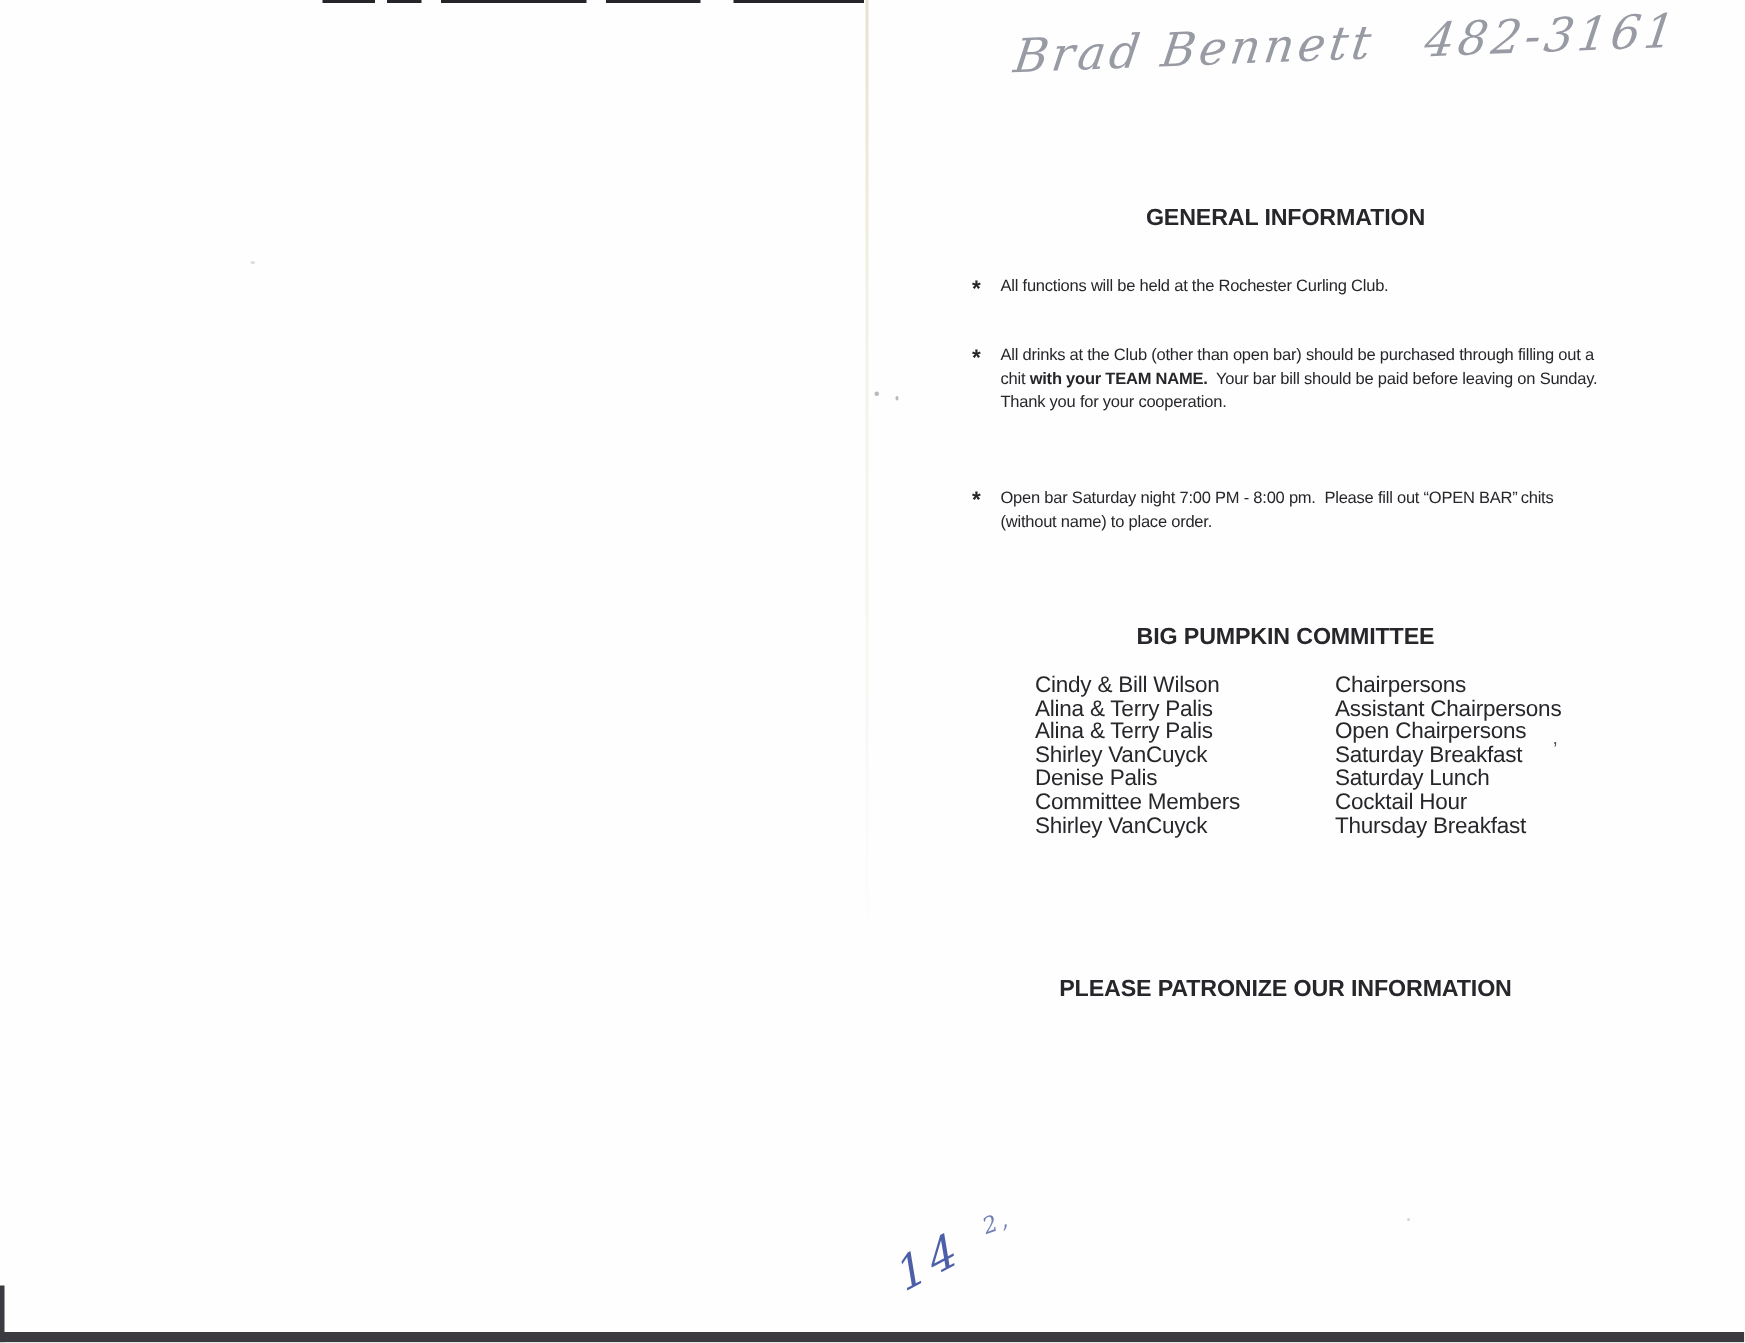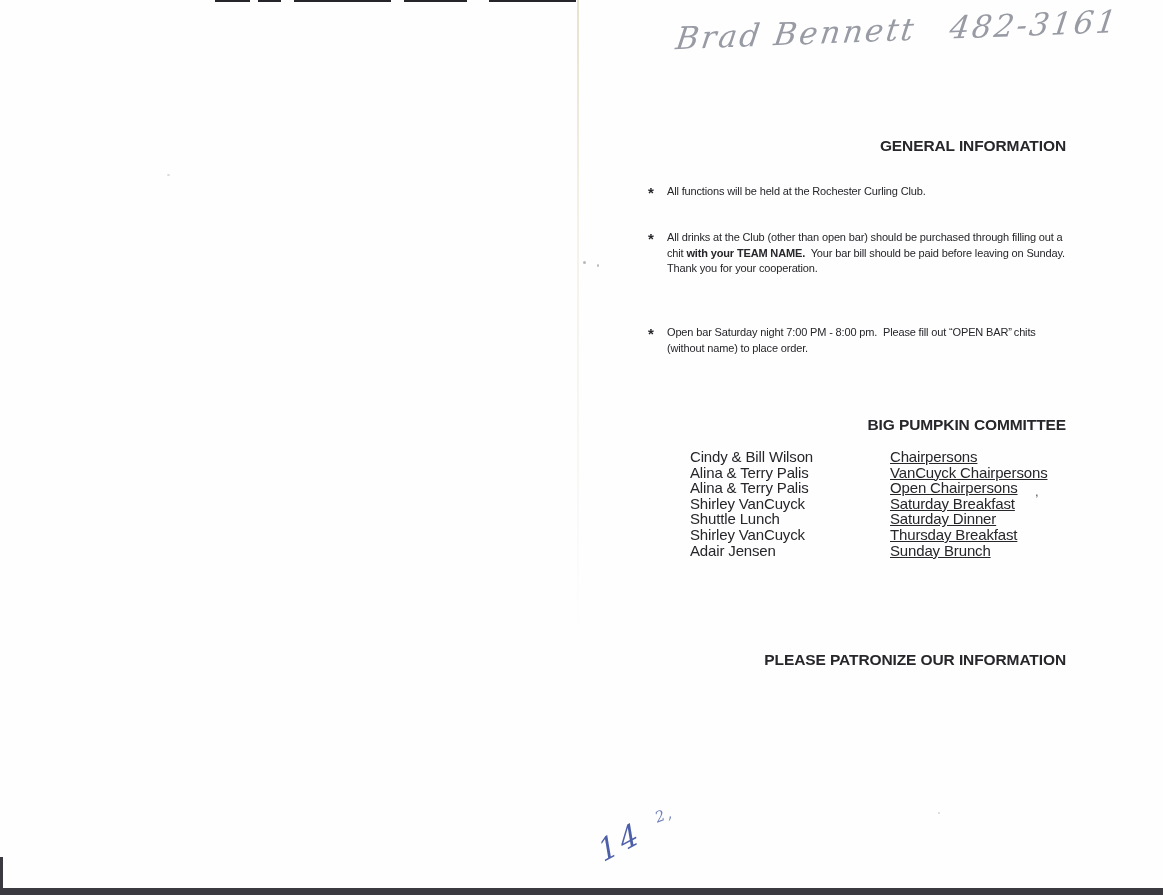--- a/index.html
+++ b/index.html
@@ -97,21 +97,21 @@
   
   .content {
     position: absolute;
     left: 648px;
     top: 0;
     width: 418px;
   }
   .heading {
     position: absolute;
     width: 418px;
-    text-align: right;
+    text-align: center;
     font-weight: 700;
     font-size: 15.5px;
     letter-spacing: -0.1px;
     white-space: nowrap;
   }
   .h-general   { top: 137px; }
   .h-committee { top: 416px; }
   .h-footer    { top: 651px; }
   .bullet {
     position: absolute;
@@ -154,21 +154,20 @@
   }
   .c-name {
     position: absolute;
     left: 42px;
     white-space: nowrap;
   }
   .c-role {
     position: absolute;
     left: 242px;
     white-space: nowrap;
-    text-decoration: underline;
   }
   .stray-comma {
     position: absolute;
     left: 1035px;
     top: 484px;
     font-size: 13px;
     color: #55555c;
   }
 </style>
 </head>
@@ -221,42 +220,42 @@
     <div class="heading h-footer">PLEASE PATRONIZE OUR INFORMATION</div>
   </div>
 
   <div class="committee-rows">
     <div class="c-row">
       <span class="c-name">Cindy &amp; Bill Wilson</span>
       <span class="c-role">Chairpersons</span>
     </div>
     <div class="c-row">
       <span class="c-name">Alina &amp; Terry Palis</span>
-      <span class="c-role">VanCuyck Chairpersons</span>
+      <span class="c-role">Assistant Chairpersons</span>
     </div>
     <div class="c-row">
       <span class="c-name">Alina &amp; Terry Palis</span>
       <span class="c-role">Open Chairpersons</span>
     </div>
     <div class="c-row">
       <span class="c-name">Shirley VanCuyck</span>
       <span class="c-role">Saturday Breakfast</span>
     </div>
     <div class="c-row">
-      <span class="c-name">Shuttle Lunch</span>
-      <span class="c-role">Saturday Dinner</span>
+      <span class="c-name">Denise Palis</span>
+      <span class="c-role">Saturday Lunch</span>
+    </div>
+    <div class="c-row">
+      <span class="c-name">Committee Members</span>
+      <span class="c-role">Cocktail Hour</span>
     </div>
     <div class="c-row">
       <span class="c-name">Shirley VanCuyck</span>
       <span class="c-role">Thursday Breakfast</span>
     </div>
-    <div class="c-row">
-      <span class="c-name">Adair Jensen</span>
-      <span class="c-role">Sunday Brunch</span>
-    </div>
   </div>
 
   <div class="stray-comma">,</div>
 
   <div class="hand-bottom">14</div>
   <div class="hand-bottom-mark">2,</div>
 
 </div>
 
 </body></html>

